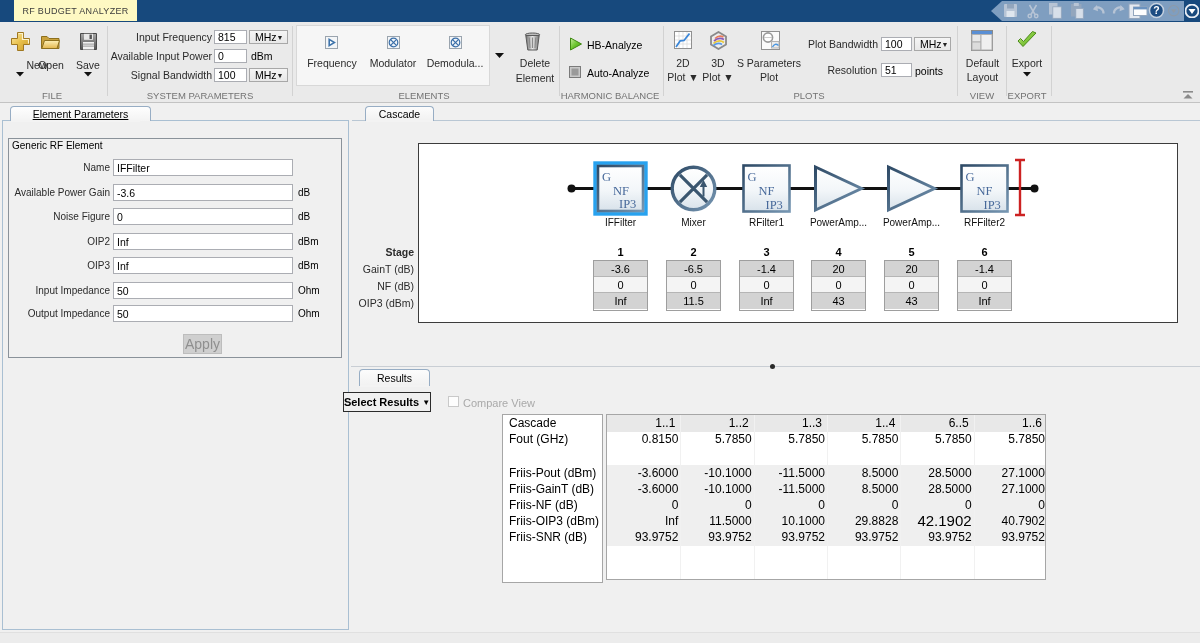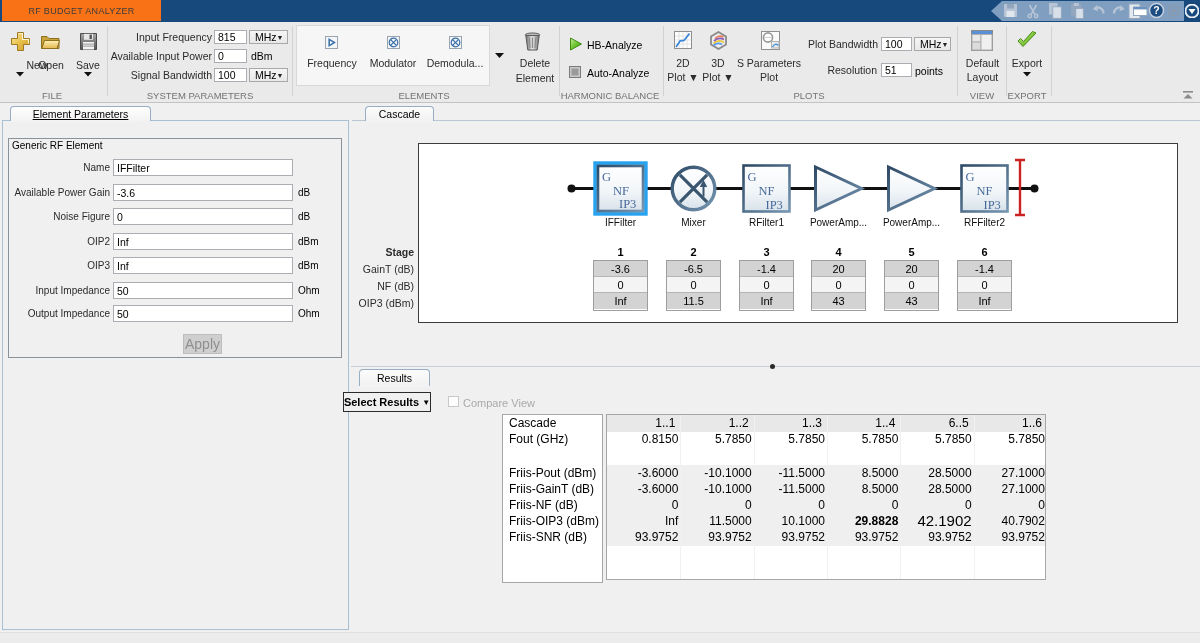--- a/index.html
+++ b/index.html
@@ -13,21 +13,21 @@
   .field { position:absolute; background:#fff; border:1px solid #abadb3; font-size:10.5px; padding-left:3px; display:flex; align-items:center; }
   .dd { position:absolute; background:linear-gradient(#f5f5f5,#e8e8e8); border:1px solid #a8a8a8; font-size:10.5px; display:flex; align-items:center; }
   .dd .t { flex:1; padding-left:5px; }
   .dd .a { width:13px; font-size:7px; color:#222; }
   .tab { position:absolute; background:linear-gradient(#fcfcfc,#f1f1f1); border:1px solid #97adc4; border-bottom:none; border-radius:4px 4px 0 0; text-align:center; font-size:10.5px; }
 </style>
 </head>
 <body>
 
 <div class="abs" style="left:0;top:0;width:1200px;height:22px;background:#17497d;"></div>
-<div class="abs" style="left:2px;top:0;width:159px;height:21px;background:#f97316;display:flex;align-items:center;justify-content:center;font-size:9px;letter-spacing:0.3px;color:#3c3c3c;">RF BUDGET ANALYZER</div>
+<div class="abs" style="left:14px;top:0;width:123px;height:21px;background:#fef9c3;display:flex;align-items:center;justify-content:center;font-size:9px;letter-spacing:0.3px;color:#3c3c3c;">RF BUDGET ANALYZER</div>
 
 <div class="abs" style="left:991px;top:1px;width:193px;height:20px;background:#7f9ec0;clip-path:polygon(11px 0, 100% 0, 100% 100%, 11px 100%, 0 50%);"></div>
 <div id="qab" class="abs" style="left:991px;top:1px;width:193px;height:20px;"><svg width="193" height="20" viewBox="0 0 193 20">
       <g transform="translate(13,3)">
         <rect x="0" y="0" width="13" height="13" rx="1" fill="#b7c4d5"></rect>
         <rect x="3" y="0" width="7" height="4.5" fill="#93a6bd"></rect>
         <rect x="2.5" y="7" width="8" height="6" fill="#dfe6ee"></rect>
       </g>
       <g transform="translate(36,3)" stroke="#b7c4d5" stroke-width="1.5" fill="none">
         <path d="M2.5 1 L8 10.5 M9.5 1 L4 10.5"></path>
@@ -412,21 +412,21 @@
     <div class="abs" style="right:0.01999999999998181px;top:66px;height:16px;line-height:16px;font-size:12px;">27.1000</div>
     <div class="abs" style="right:366.67px;top:82px;height:16px;line-height:16px;font-size:12px;">0</div>
     <div class="abs" style="right:293.34000000000003px;top:82px;height:16px;line-height:16px;font-size:12px;">0</div>
     <div class="abs" style="right:220.01px;top:82px;height:16px;line-height:16px;font-size:12px;">0</div>
     <div class="abs" style="right:146.68px;top:82px;height:16px;line-height:16px;font-size:12px;">0</div>
     <div class="abs" style="right:73.35000000000002px;top:82px;height:16px;line-height:16px;font-size:12px;">0</div>
     <div class="abs" style="right:0.01999999999998181px;top:82px;height:16px;line-height:16px;font-size:12px;">0</div>
     <div class="abs" style="right:366.67px;top:98px;height:16px;line-height:16px;font-size:12px;">Inf</div>
     <div class="abs" style="right:293.34000000000003px;top:98px;height:16px;line-height:16px;font-size:12px;">11.5000</div>
     <div class="abs" style="right:220.01px;top:98px;height:16px;line-height:16px;font-size:12px;">10.1000</div>
-    <div class="abs" style="right:146.68px;top:98px;height:16px;line-height:16px;font-size:12px;font-weight:bold;">29.8828</div>
+    <div class="abs" style="right:146.68px;top:98px;height:16px;line-height:16px;font-size:12px;">29.8828</div>
     <div class="abs" style="right:73.35000000000002px;top:98px;height:16px;line-height:16px;font-size:15px;">42.1902</div>
     <div class="abs" style="right:0.01999999999998181px;top:98px;height:16px;line-height:16px;font-size:12px;">40.7902</div>
     <div class="abs" style="right:366.67px;top:114px;height:17px;line-height:17px;font-size:12px;">93.9752</div>
     <div class="abs" style="right:293.34000000000003px;top:114px;height:17px;line-height:17px;font-size:12px;">93.9752</div>
     <div class="abs" style="right:220.01px;top:114px;height:17px;line-height:17px;font-size:12px;">93.9752</div>
     <div class="abs" style="right:146.68px;top:114px;height:17px;line-height:17px;font-size:12px;">93.9752</div>
     <div class="abs" style="right:73.35000000000002px;top:114px;height:17px;line-height:17px;font-size:12px;">93.9752</div>
     <div class="abs" style="right:0.01999999999998181px;top:114px;height:17px;line-height:17px;font-size:12px;">93.9752</div>
   </div>
 

